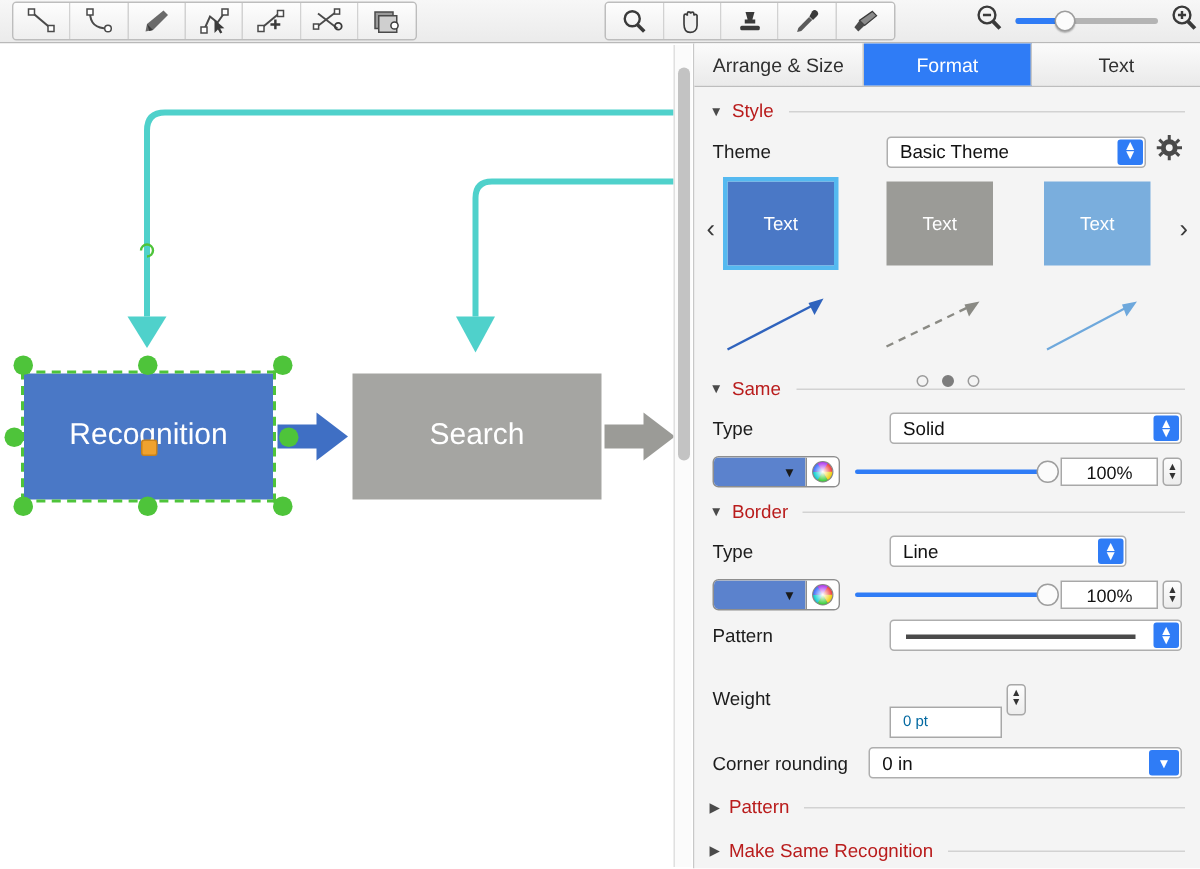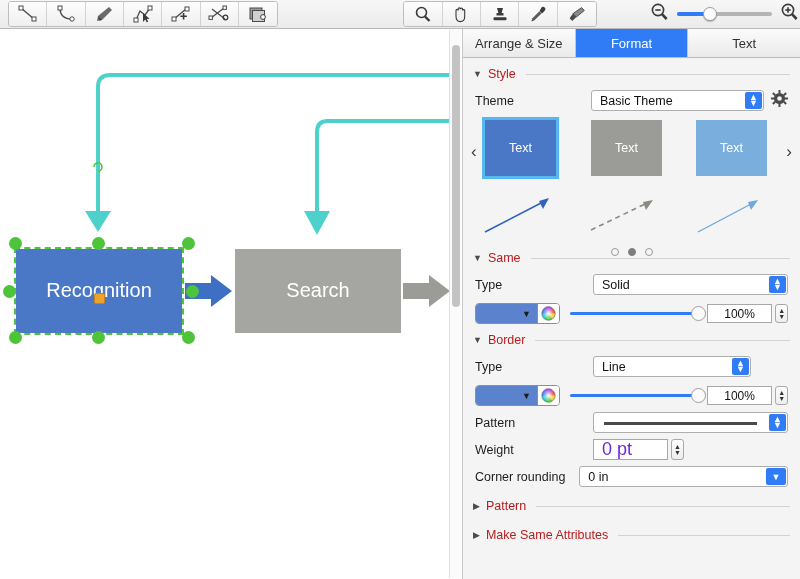--- a/index.html
+++ b/index.html
@@ -141,22 +141,22 @@
   .numfield { width: 68px; height: 19px; border: 1px solid #a8a8a8;
     background: #fff; font-size: 12px; color: #111; display: flex;
     align-items: center; justify-content: center; margin-left: 7px; }
   .stepper { width: 13px; height: 19px; margin-left: 3px;
     border: 1px solid #a8a8a8; border-radius: 3px; background:
     linear-gradient(#fdfdfd,#ededed); display: flex; flex-direction: column;
     align-items: center; justify-content: center; font-size: 7px;
     line-height: .85; color: #333; }
 
   .textfield { height: 21px; background: #fff; border: 1px solid #a8a8a8;
-    font-size: 18px; color: #6d28d9; display: flex; align-items: center;
-    padding-left: 8px; }
+    font-size: 10px; color: #0369a1; display: flex; align-items: center;
+    padding-left: 8px; margin-top: 31px; }
 
   .patternline { position: absolute; left: 10px; right: 30px; top: 9px;
     height: 3px; background: #4a4a4a; }
 </style>
 </head>
 <body>
 
 <div id="app">
 
   <div class="toolbar">
@@ -517,18 +517,18 @@
     </div>
 
     <div class="sect-head" style="margin-top:9px">
       <span class="tri">▶</span>
       <span class="lbl">Pattern</span>
       <span class="rule"></span>
     </div>
 
     <div class="sect-head" style="margin-top:9px">
       <span class="tri">▶</span>
-      <span class="lbl">Make Same Attributes</span>
+      <span class="lbl">Make Same Recognition</span>
       <span class="rule"></span>
     </div>
 
   </div>
 </div>
 
 </body></html>

